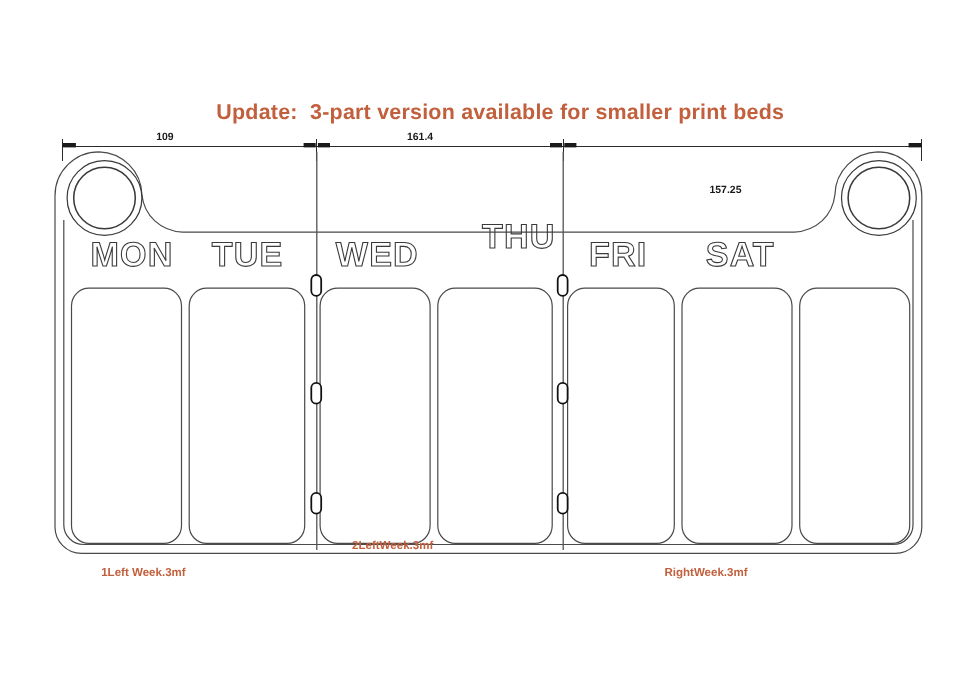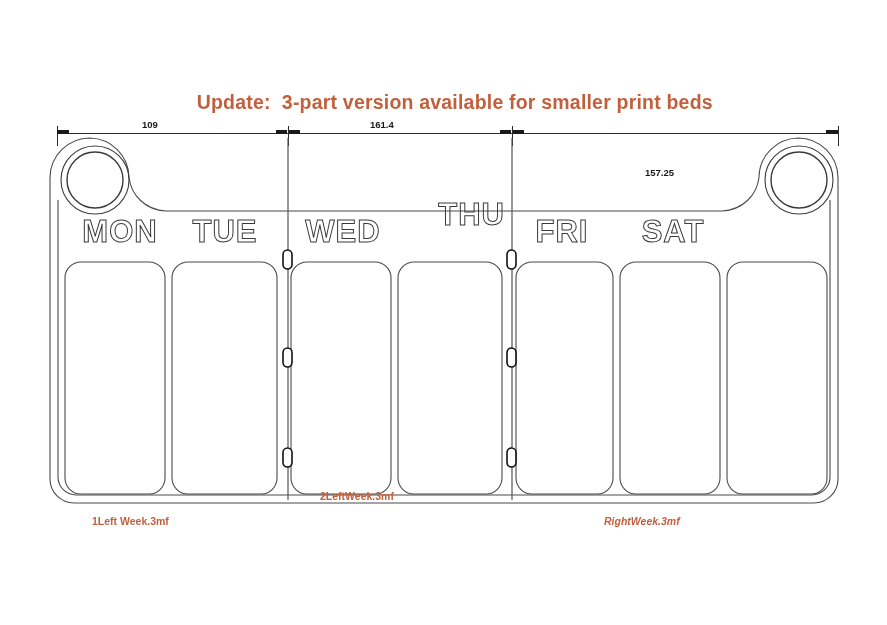--- a/index.html
+++ b/index.html
@@ -182,15 +182,15 @@
 
   <div class="day-label" style="left:60px;  top:216px; width:120px;">MON</div>
   <div class="day-label" style="left:168px; top:216px; width:114px;">TUE</div>
   <div class="day-label" style="left:283px; top:216px; width:120px;">WED</div>
   <div class="day-label" style="left:391px; top:199px; width:114px;text-align:right;">THU</div>
   <div class="day-label" style="left:513px; top:216px; width:98px;">FRI</div>
   <div class="day-label" style="left:616px; top:216px; width:114px;">SAT</div>
 
   <div class="part-label" style="left:92px;  top:515px; width:160px;">1Left Week.3mf</div>
   <div class="part-label" style="left:320px; top:490px; width:160px;">2LeftWeek.3mf</div>
-  <div class="part-label" style="left:604px; top:515px; width:160px;font-style:italic;">RightWeek.3mf</div>
+  <div class="part-label" style="left:604px; top:515px; width:160px;">RightWeek.3mf</div>
 
 </div>
 
 </body></html>

